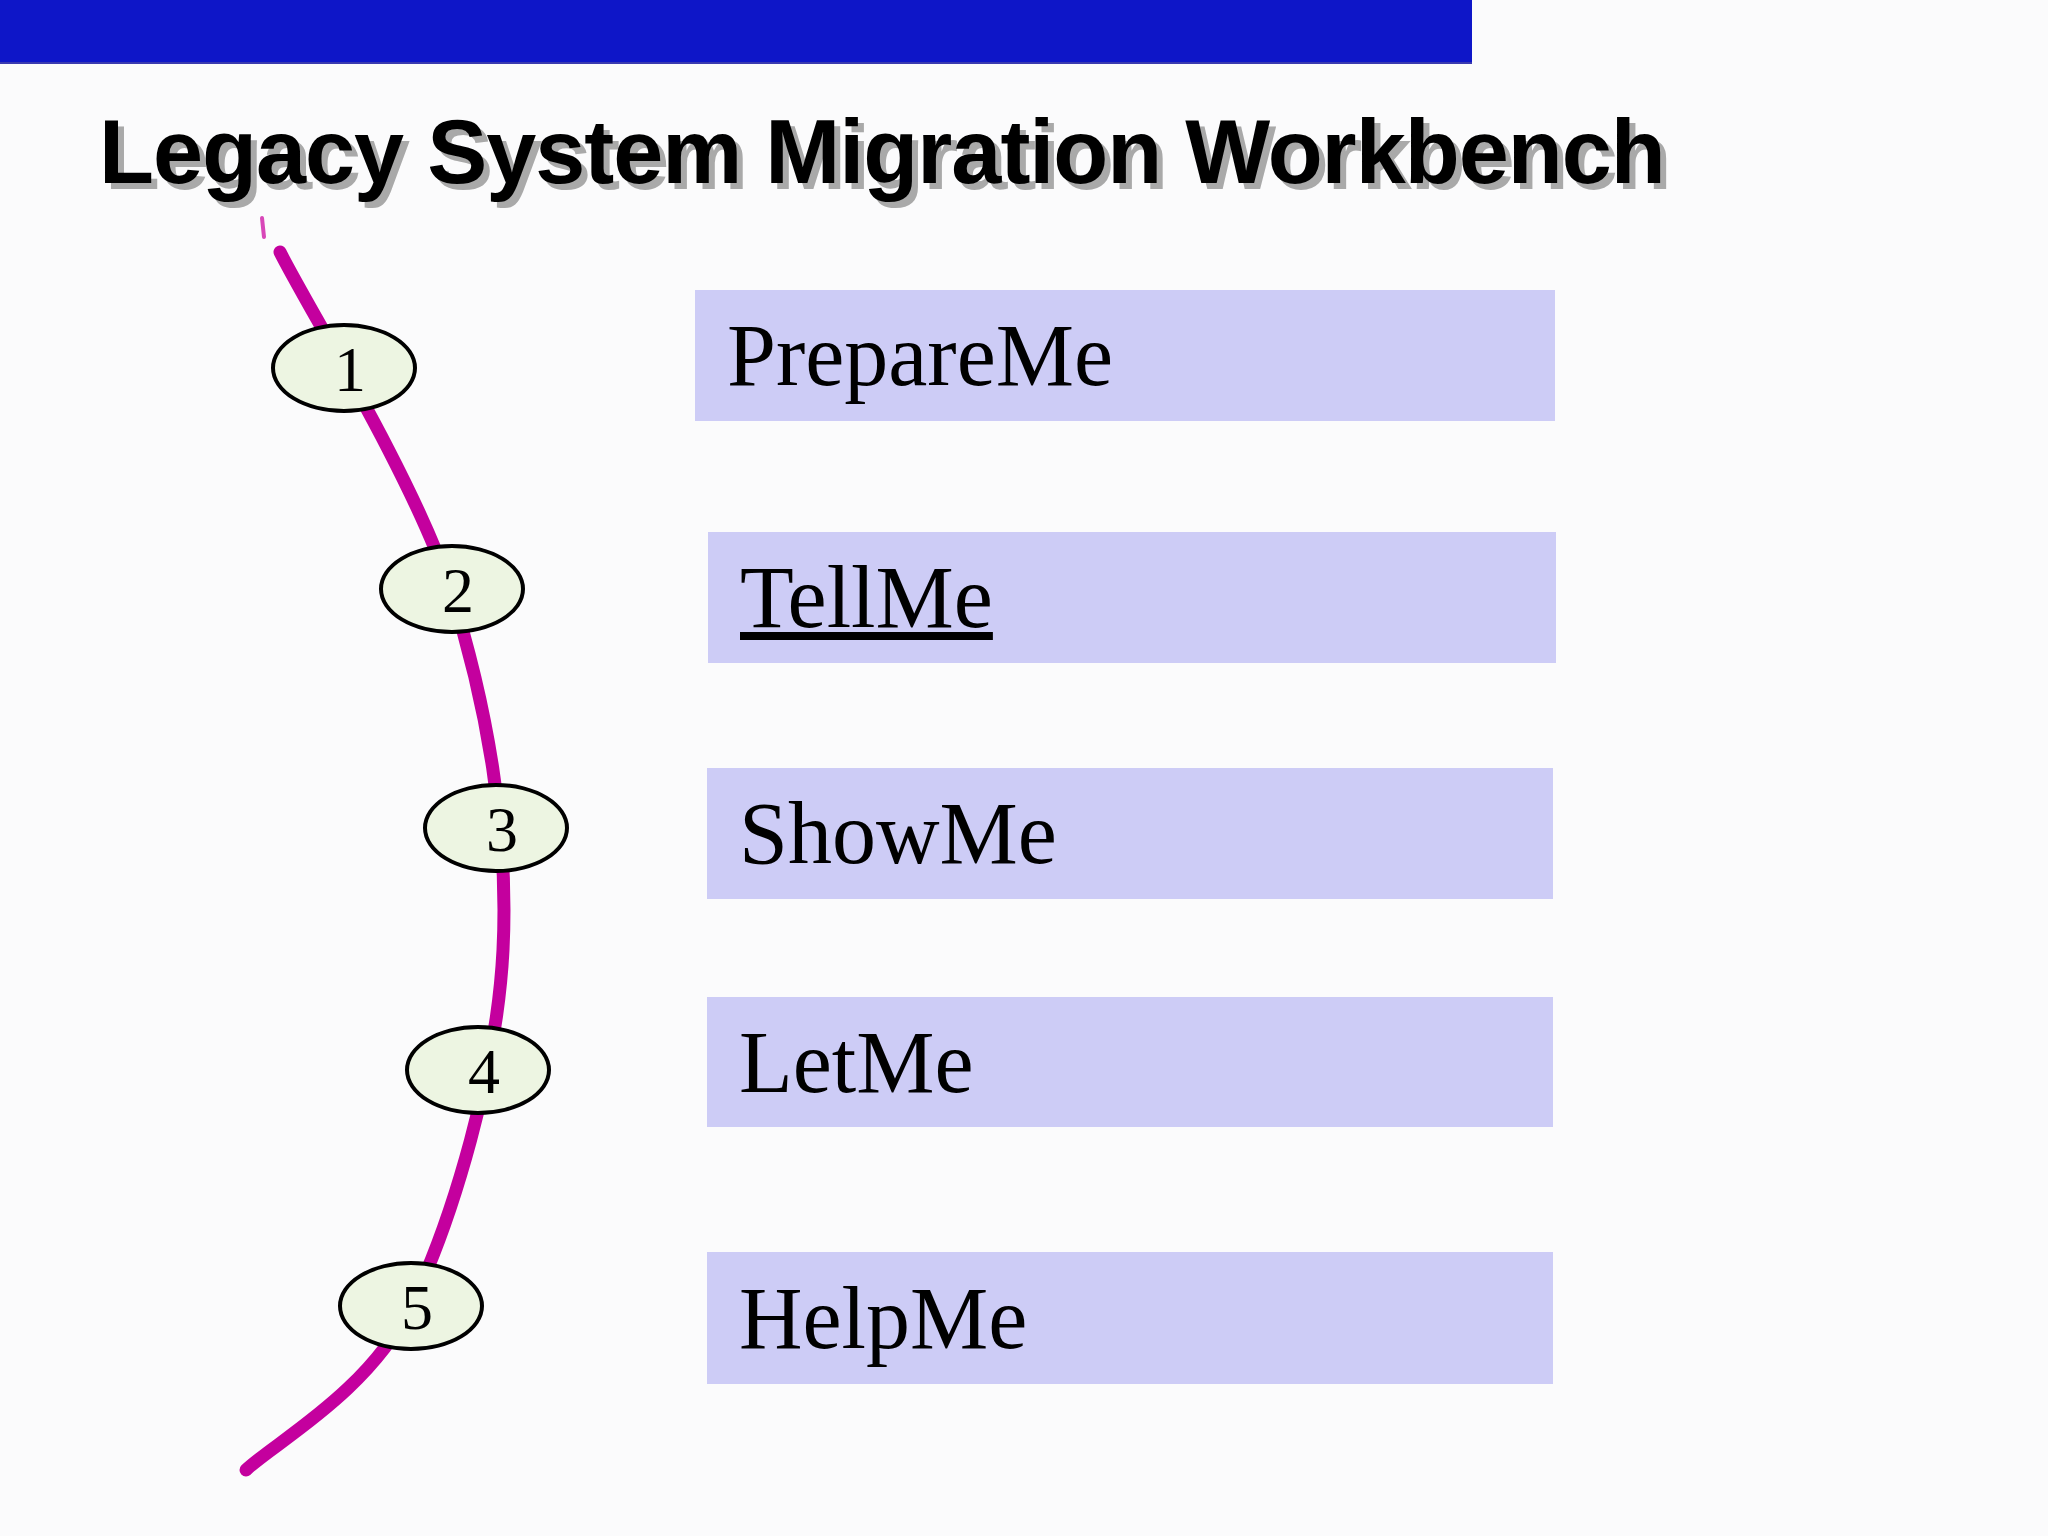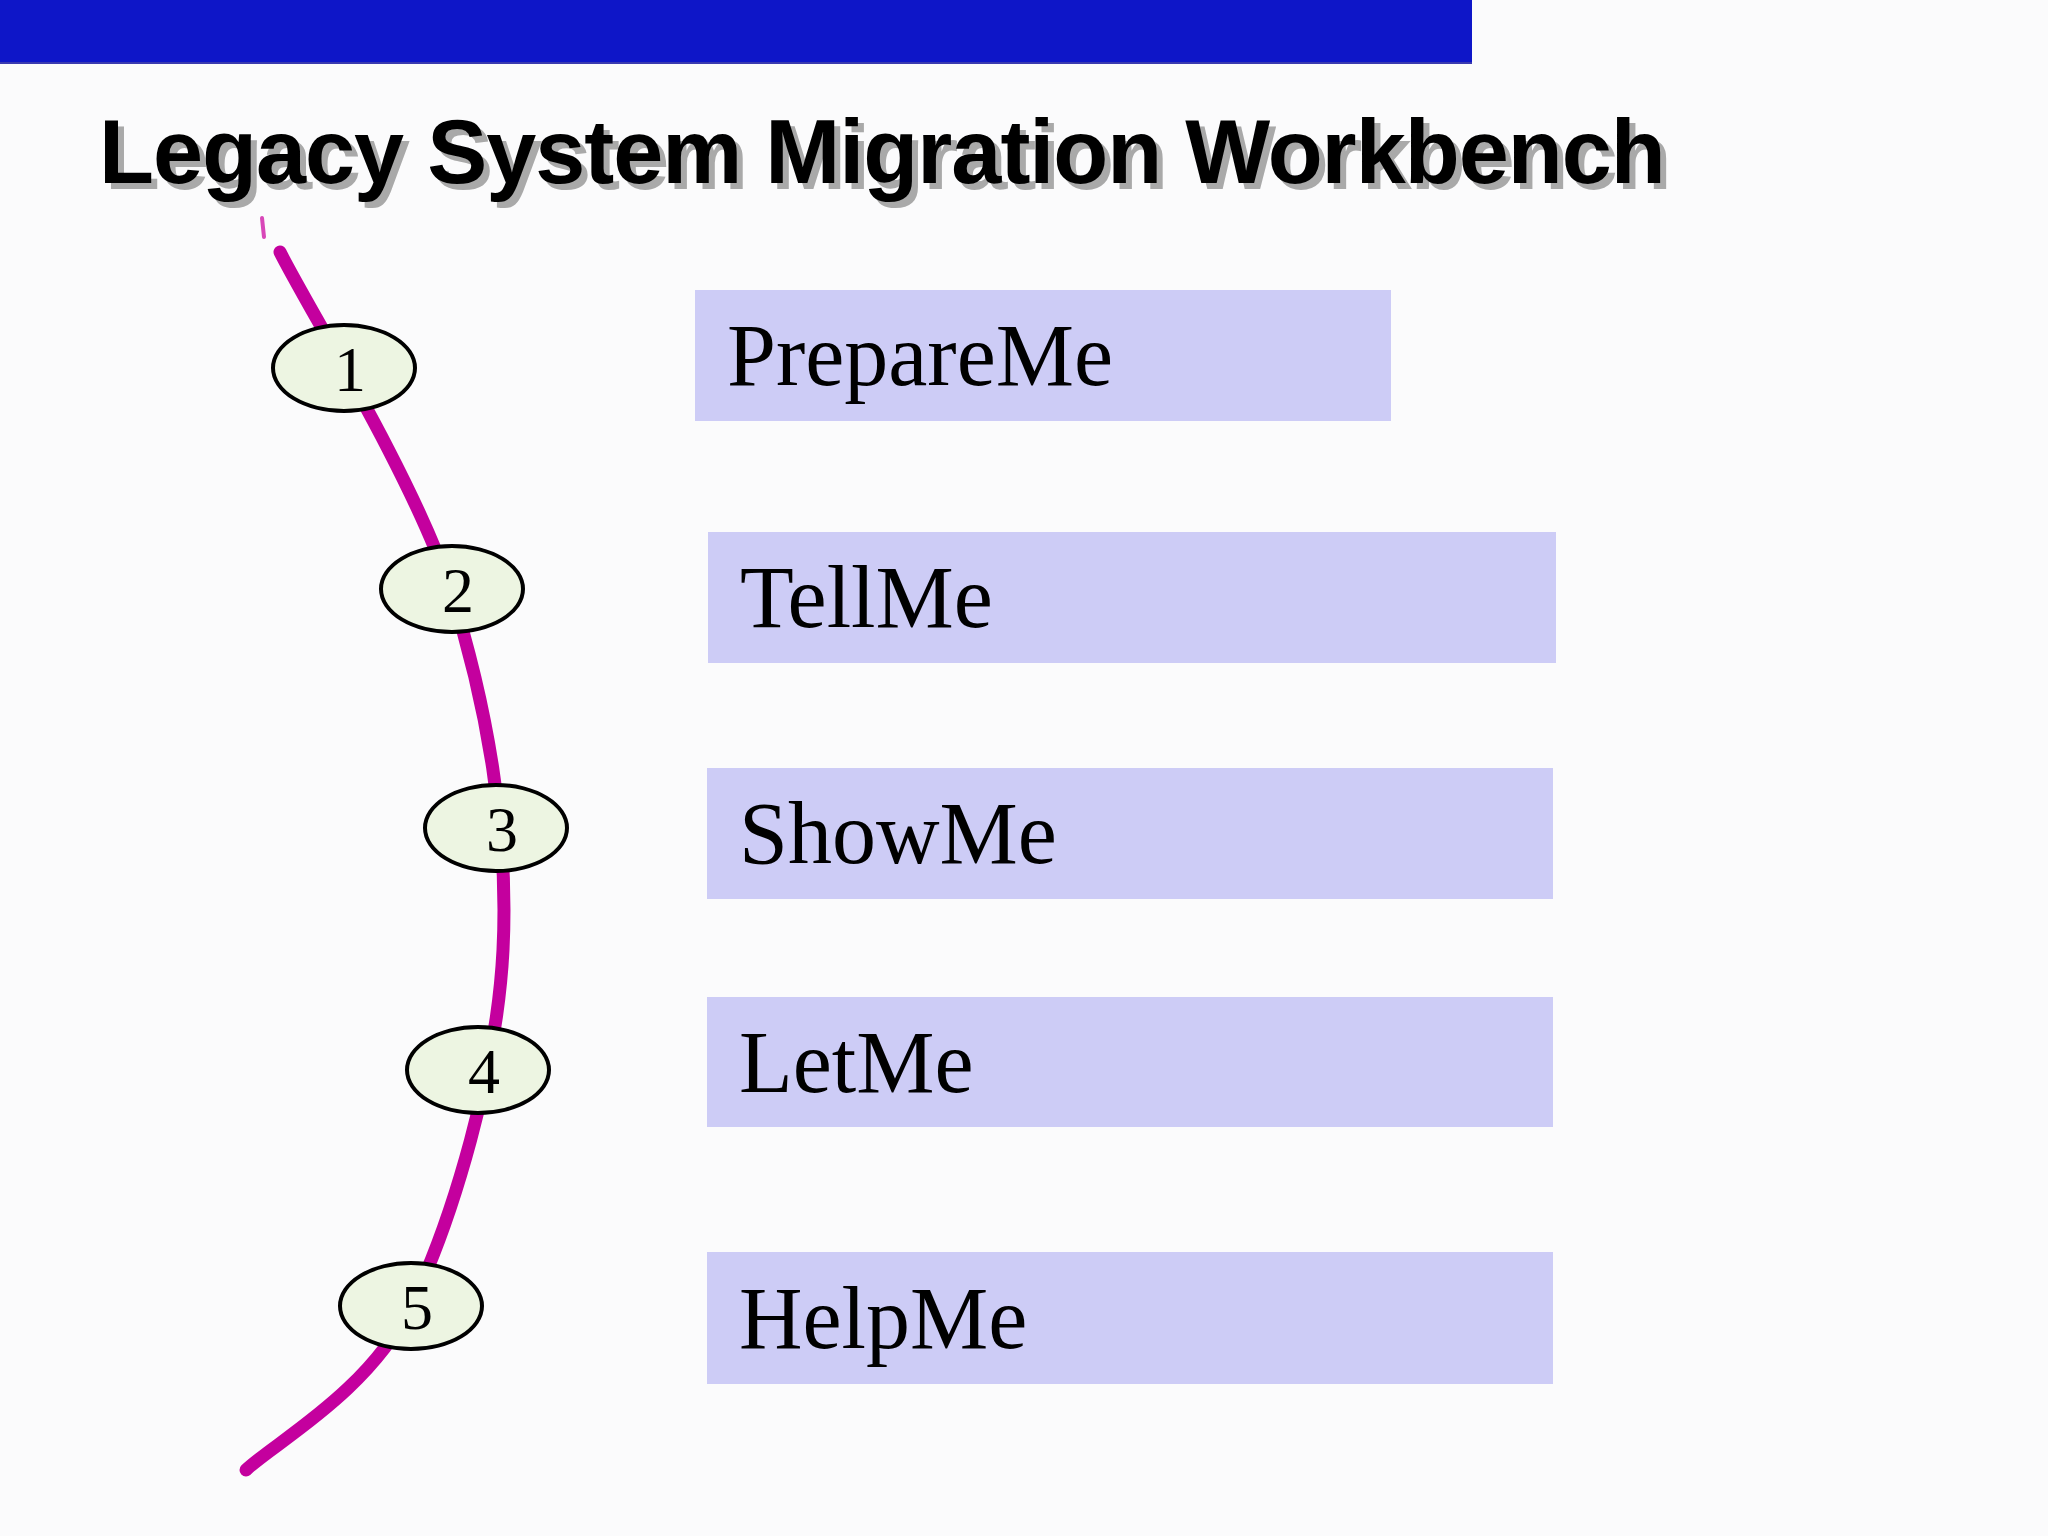--- a/index.html
+++ b/index.html
@@ -77,22 +77,22 @@
     color: #000;
     white-space: nowrap;
   }
   
   .m1 { left: 271px; top: 323px; }
   .m2 { left: 379px; top: 544px; }
   .m3 { left: 423px; top: 783px; }
   .m4 { left: 405px; top: 1025px; }
   .m5 { left: 338px; top: 1261px; }
   
-  .b1 { left: 695px; top: 290px;  width: 696px; height: 131px; }
-  .b2 { left: 708px; top: 532px;  width: 848px; height: 131px; }
+  .b1 { left: 695px; top: 290px;  width: 860px; height: 131px; }
+  .b2 { left: 708px; top: 532px;  width: 848px; height: 131px; text-decoration: underline; }
   .b3 { left: 707px; top: 768px;  width: 846px; height: 131px; }
   .b4 { left: 707px; top: 997px;  width: 846px; height: 130px; }
   .b5 { left: 707px; top: 1252px; width: 846px; height: 132px; }
 </style>
 </head>
 <body>
 
 <div class="slide">
 
   <div class="header-bar"></div>

